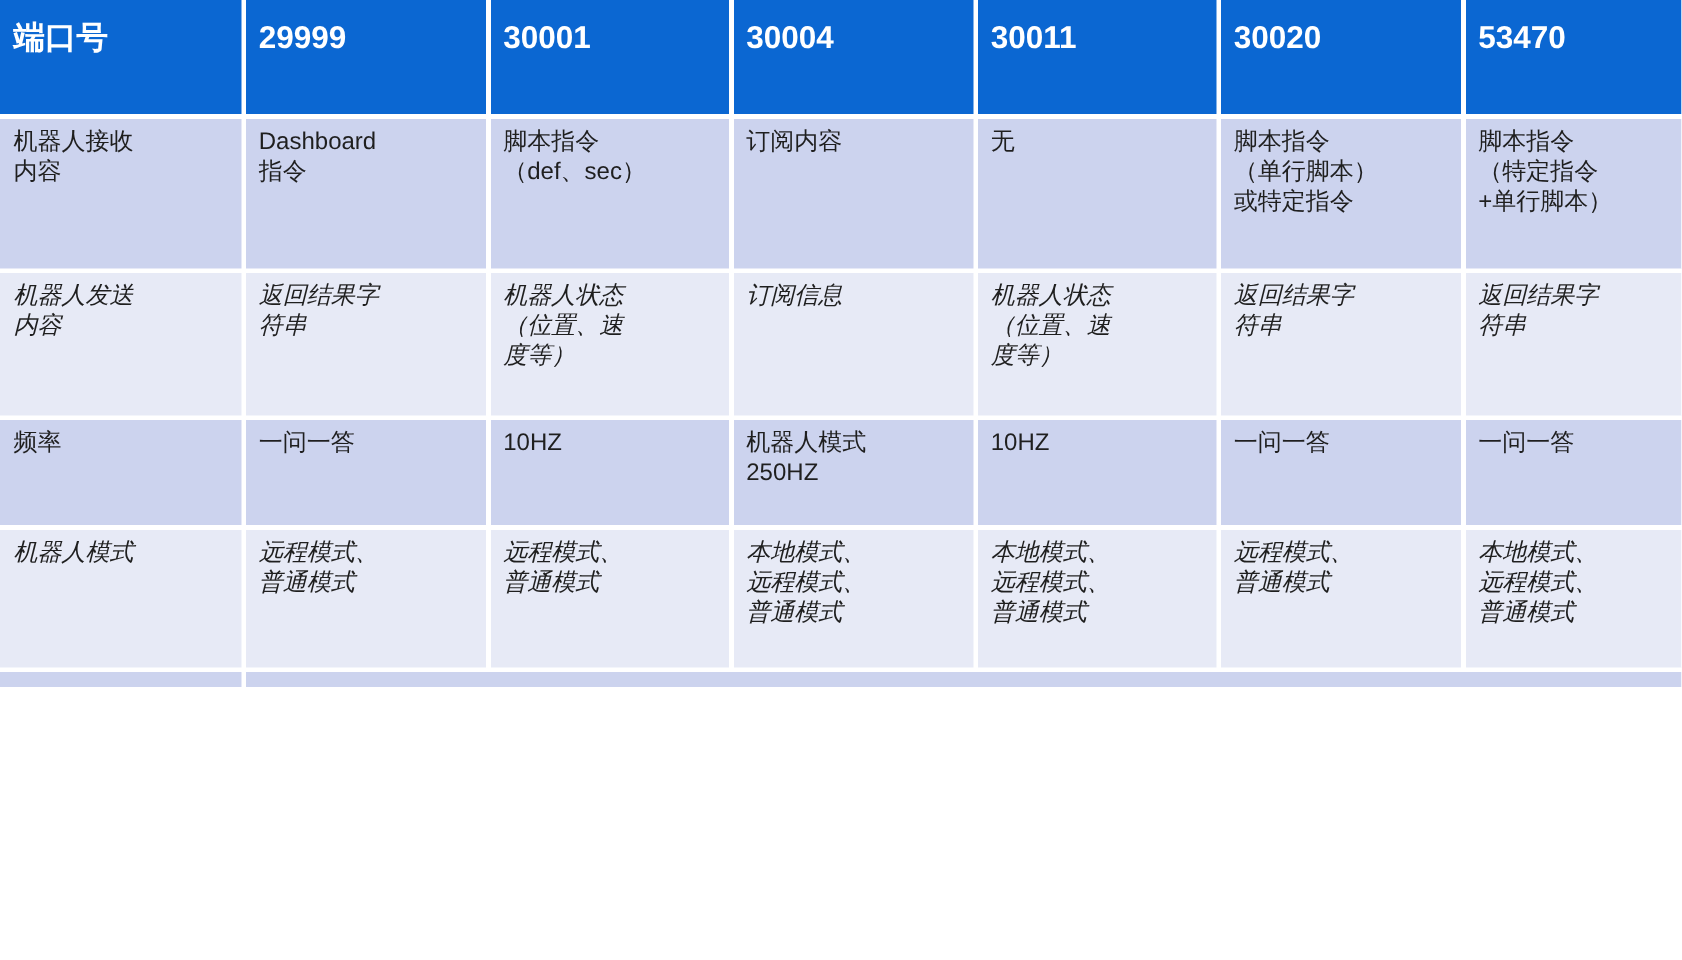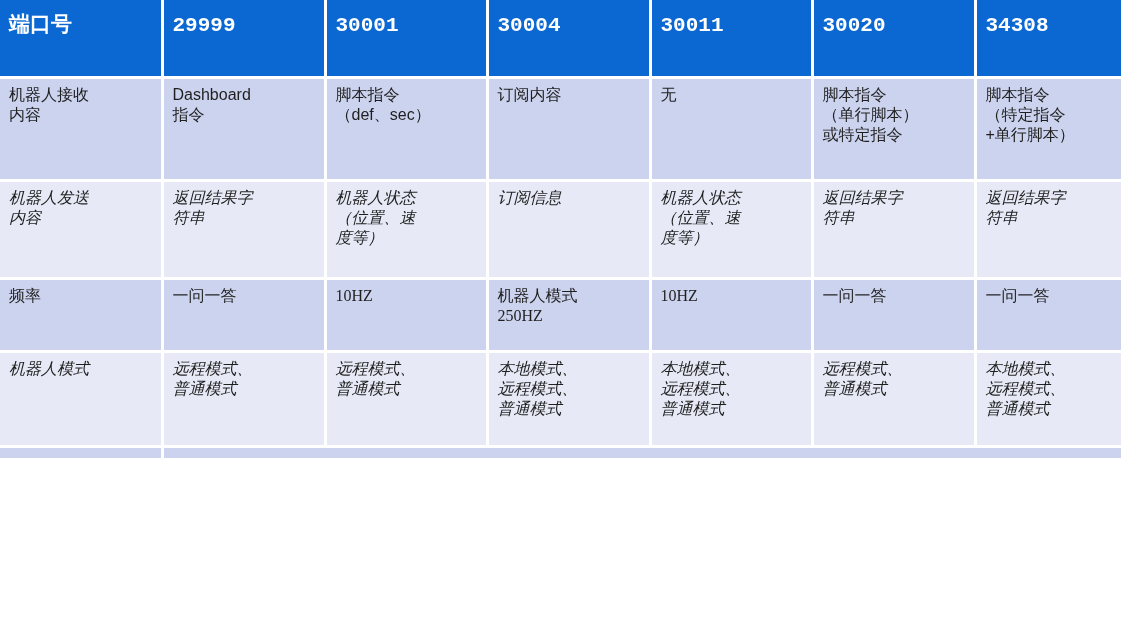--- a/index.html
+++ b/index.html
@@ -21,37 +21,37 @@
     font-size: 16px;
     line-height: 1.28;
     color: var(--body-text, #1f1f1f);
     overflow: hidden;
     text-align: left;
     font-weight: normal;
   }
   
   .port-table th:first-child, .port-table td:first-child { border-left: none; }
   .port-table th:last-child, .port-table td[data-last="1"] { border-right: none; }
-  .port-table thead th { border-top: none; font-family: Liberation Mono, monospace; }
+  .port-table thead th { border-top: none; }
   .port-table tr.r-partial td { border-bottom: none; }
 
   .port-table thead th {
     background: var(--header-bg, #0b67d2);
     color: var(--header-text, #ffffff);
     font-weight: bold;
     font-size: 21px;
     padding-top: 13px;
   }
   .band-dark td  { background: var(--band-dark, #ccd3ee); }
   .band-light td { background: var(--band-light, #e7eaf6); font-style: italic; }
 
   tr.r-header    { height: 77px; }
   tr.r-receive   { height: 103px; }
   tr.r-send      { height: 98px; }
-  tr.r-frequency { height: 73px; font-family: Liberation Serif, serif; }
+  tr.r-frequency { height: 73px; }
   tr.r-mode      { height: 95px; }
   tr.r-version   { height: 108px; }
   tr.r-network   { height: 60px; }
   tr.r-partial   { height: 11px; }
 </style>
 </head>
 <body>
 
 <table class="port-table">
   <colgroup>
@@ -64,21 +64,21 @@
     <col style="width:146px">
   </colgroup>
   <thead>
     <tr class="r-header">
       <th>端口号</th>
       <th>29999</th>
       <th>30001</th>
       <th>30004</th>
       <th>30011</th>
       <th>30020</th>
-      <th>34308</th>
+      <th>53470</th>
     </tr>
   </thead>
   <tbody>
     <tr class="r-receive band-dark">
       <td>机器人接收
 内容</td>
       <td>Dashboard
 指令</td>
       <td>脚本指令
 （def、sec）</td>

